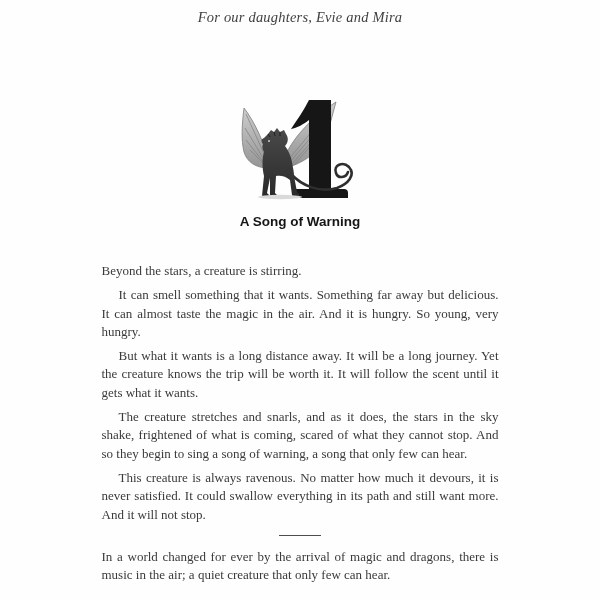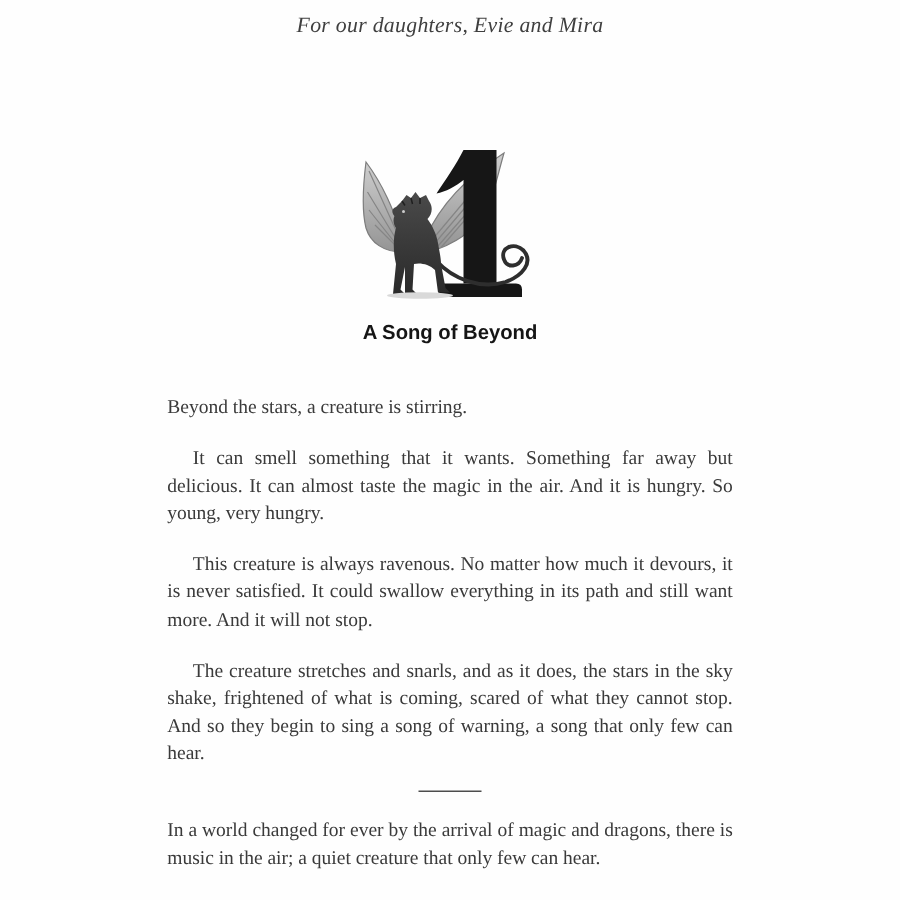--- a/index.html
+++ b/index.html
@@ -32,21 +32,21 @@
     font-weight: 700;
     font-size: 13.5px;
     line-height: 18px;
     color: #151515;
   }
   .text-column {
     width: 409px;
     margin: 31px auto 0 auto;
   }
   .text-column p {
-    margin: 16px;
+    margin: 6px;
     font-size: 13px;
     line-height: 18.3px;
     color: #3a3a3a;
     text-align: justify;
     text-indent: 17px;
     hyphens: auto;
     -webkit-hyphens: auto;
   }
   .text-column p.first {
     text-indent: 0;
@@ -109,26 +109,27 @@
                  L33,97 L36,100 L28,100 L30,80
                  C28,72 28,62 30,56
                  C28,53 28,50 29,48 Z" fill="url(#bodyGrad)"></path>
         <path d="M34,38 L36,41 M40,36 L41,40 M46,36 L46,40" stroke="#1f1f1f" stroke-width="1" fill="none"></path>
         <circle cx="35" cy="45" r="1" fill="#cccccc"></circle>
         <ellipse cx="46" cy="101" rx="22" ry="2.2" fill="#d9d9d9"></ellipse>
       </g>
     </svg>
   </div>
 
-  <div class="chapter-title">A Song of Beyond</div>
+  <div class="chapter-title">A Song of Warning</div>
 
   <div class="text-column">
     <p class="first">Beyond the stars, a creature is stirring.</p>
     <p>It can smell something that it wants. Something far away but delicious. It can almost taste the magic in the air. And it is hungry. So young, very hungry.</p>
+    <p>But what it wants is a long distance away. It will be a long journey. Yet the creature knows the trip will be worth it. It will follow the scent until it gets what it wants.</p>
+    <p>The creature stretches and snarls, and as it does, the stars in the sky shake, frightened of what is coming, scared of what they cannot stop. And so they begin to sing a song of warning, a song that only few can hear.</p>
     <p>This creature is always ravenous. No matter how much it devours, it is never satisfied. It could swallow everything in its path and still want more. And it will not stop.</p>
-    <p>The creature stretches and snarls, and as it does, the stars in the sky shake, frightened of what is coming, scared of what they cannot stop. And so they begin to sing a song of warning, a song that only few can hear.</p>
 
     <hr class="section-divider">
 
     <p class="first">In a world changed for ever by the arrival of magic and dragons, there is music in the air; a quiet creature that only few can hear.</p>
   </div>
 
 </div>
 
 </body></html>

